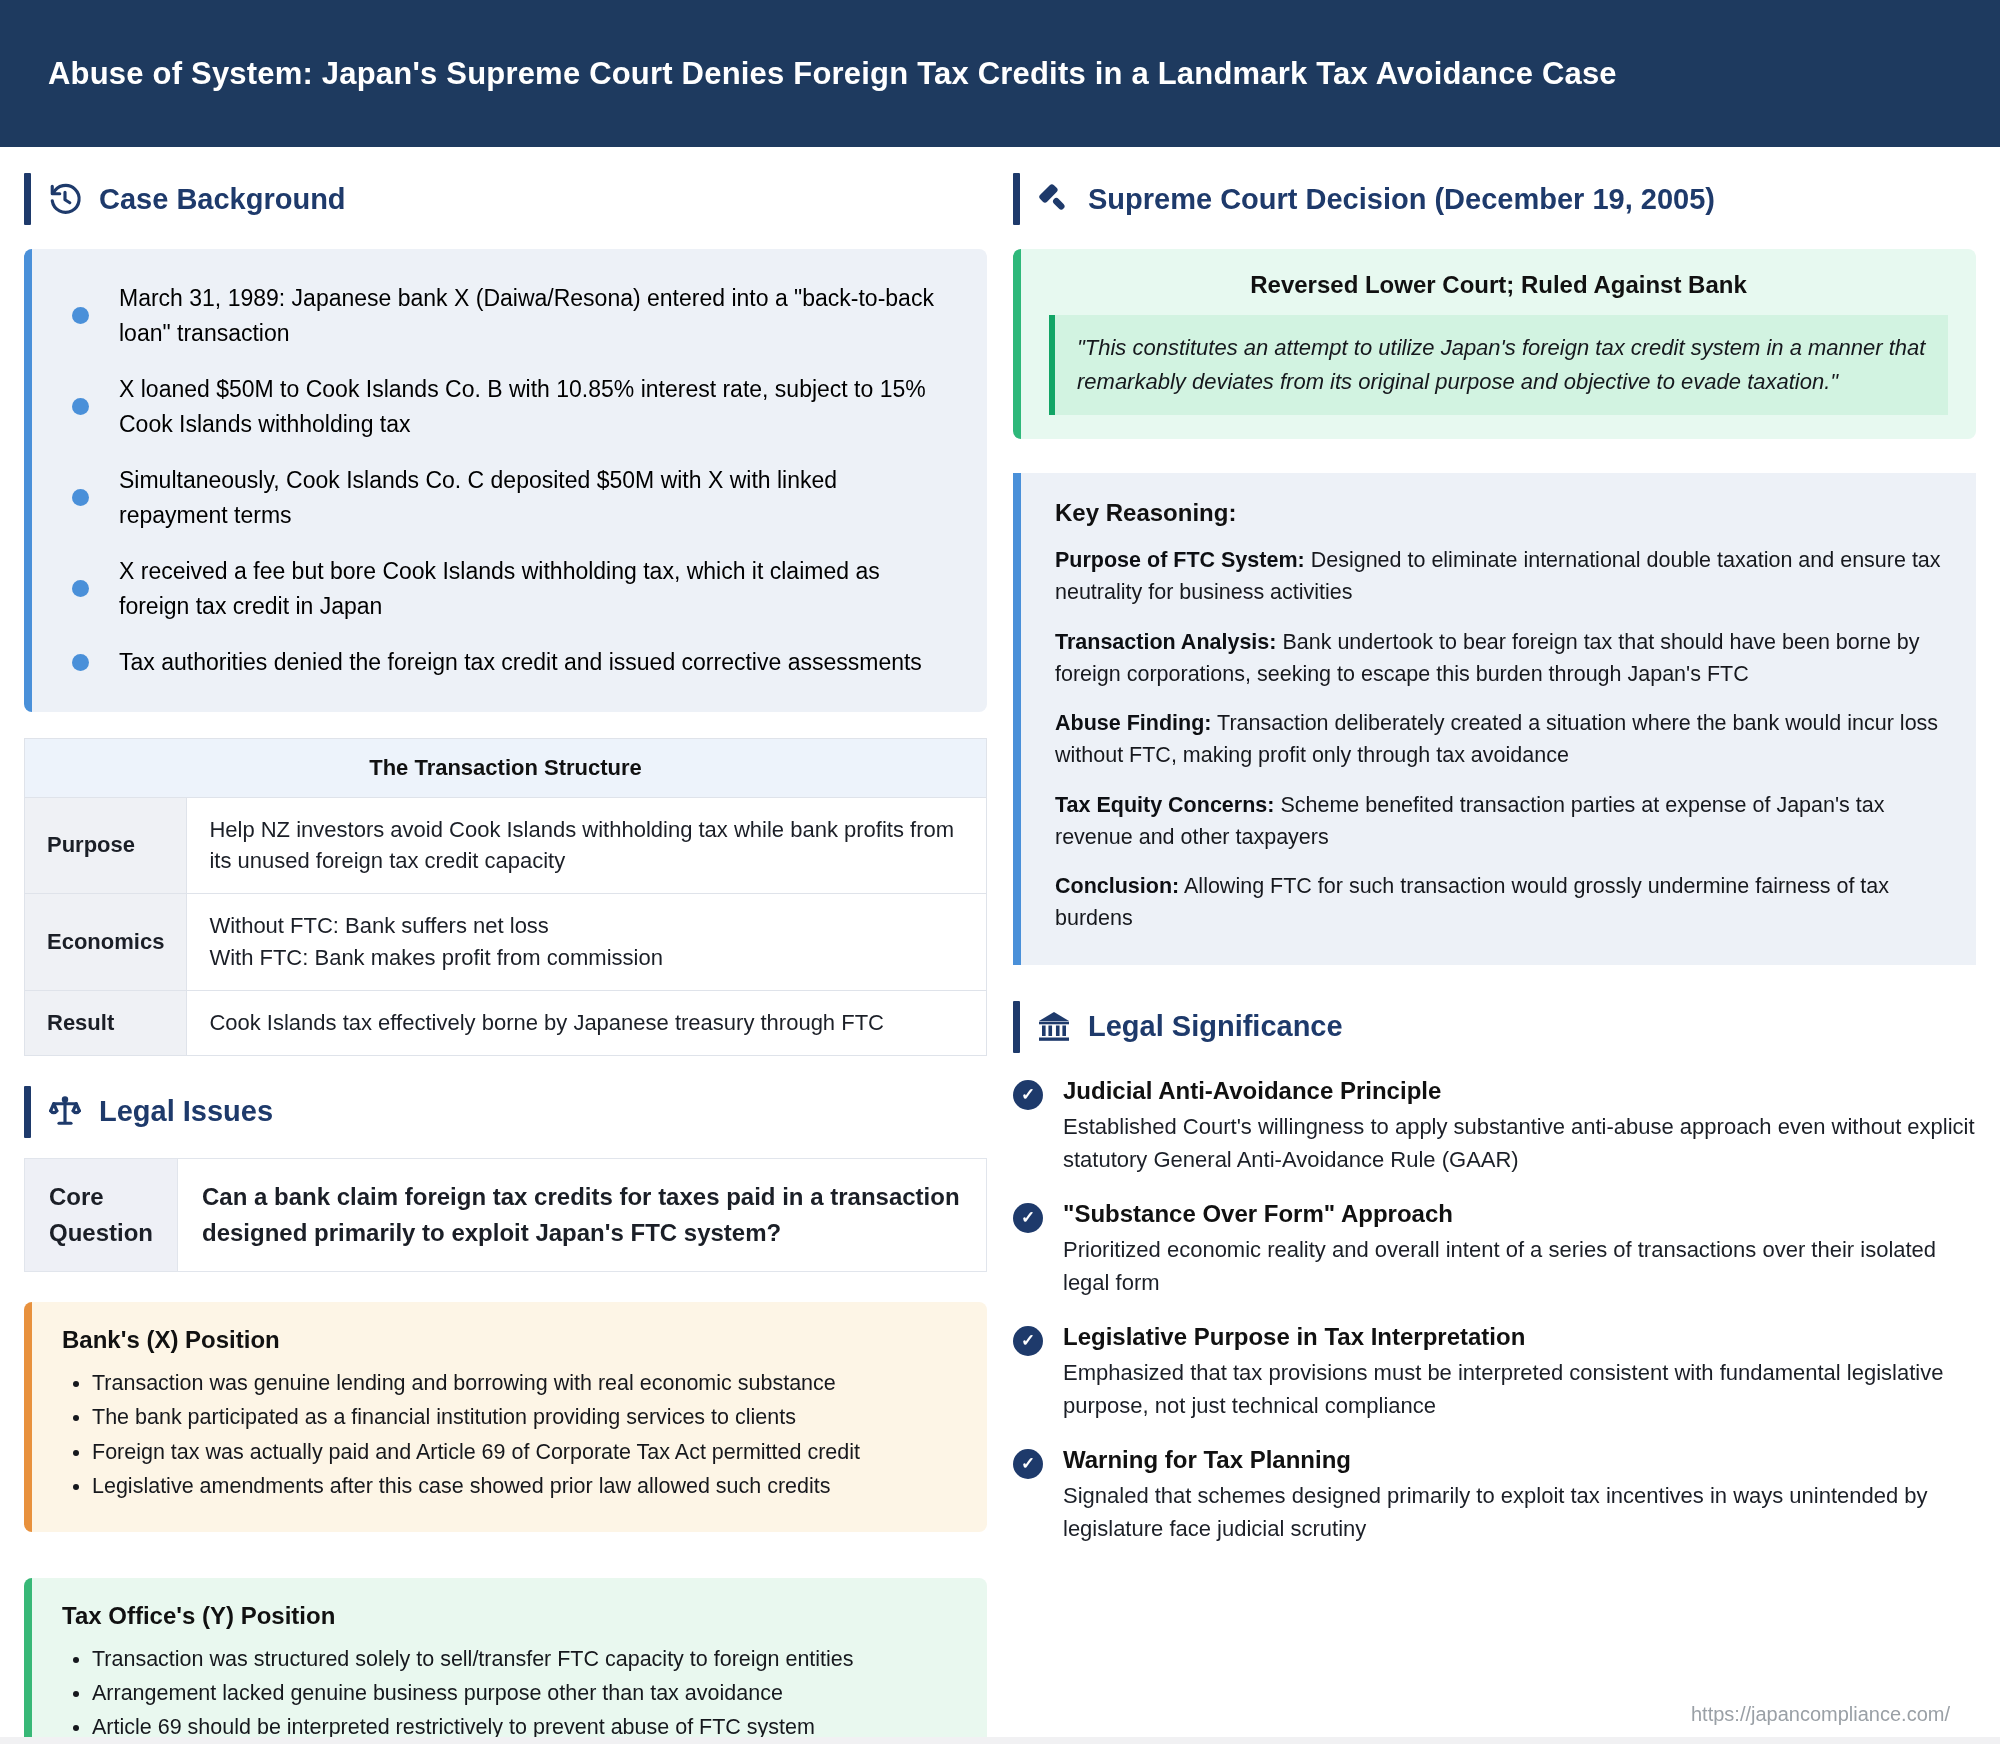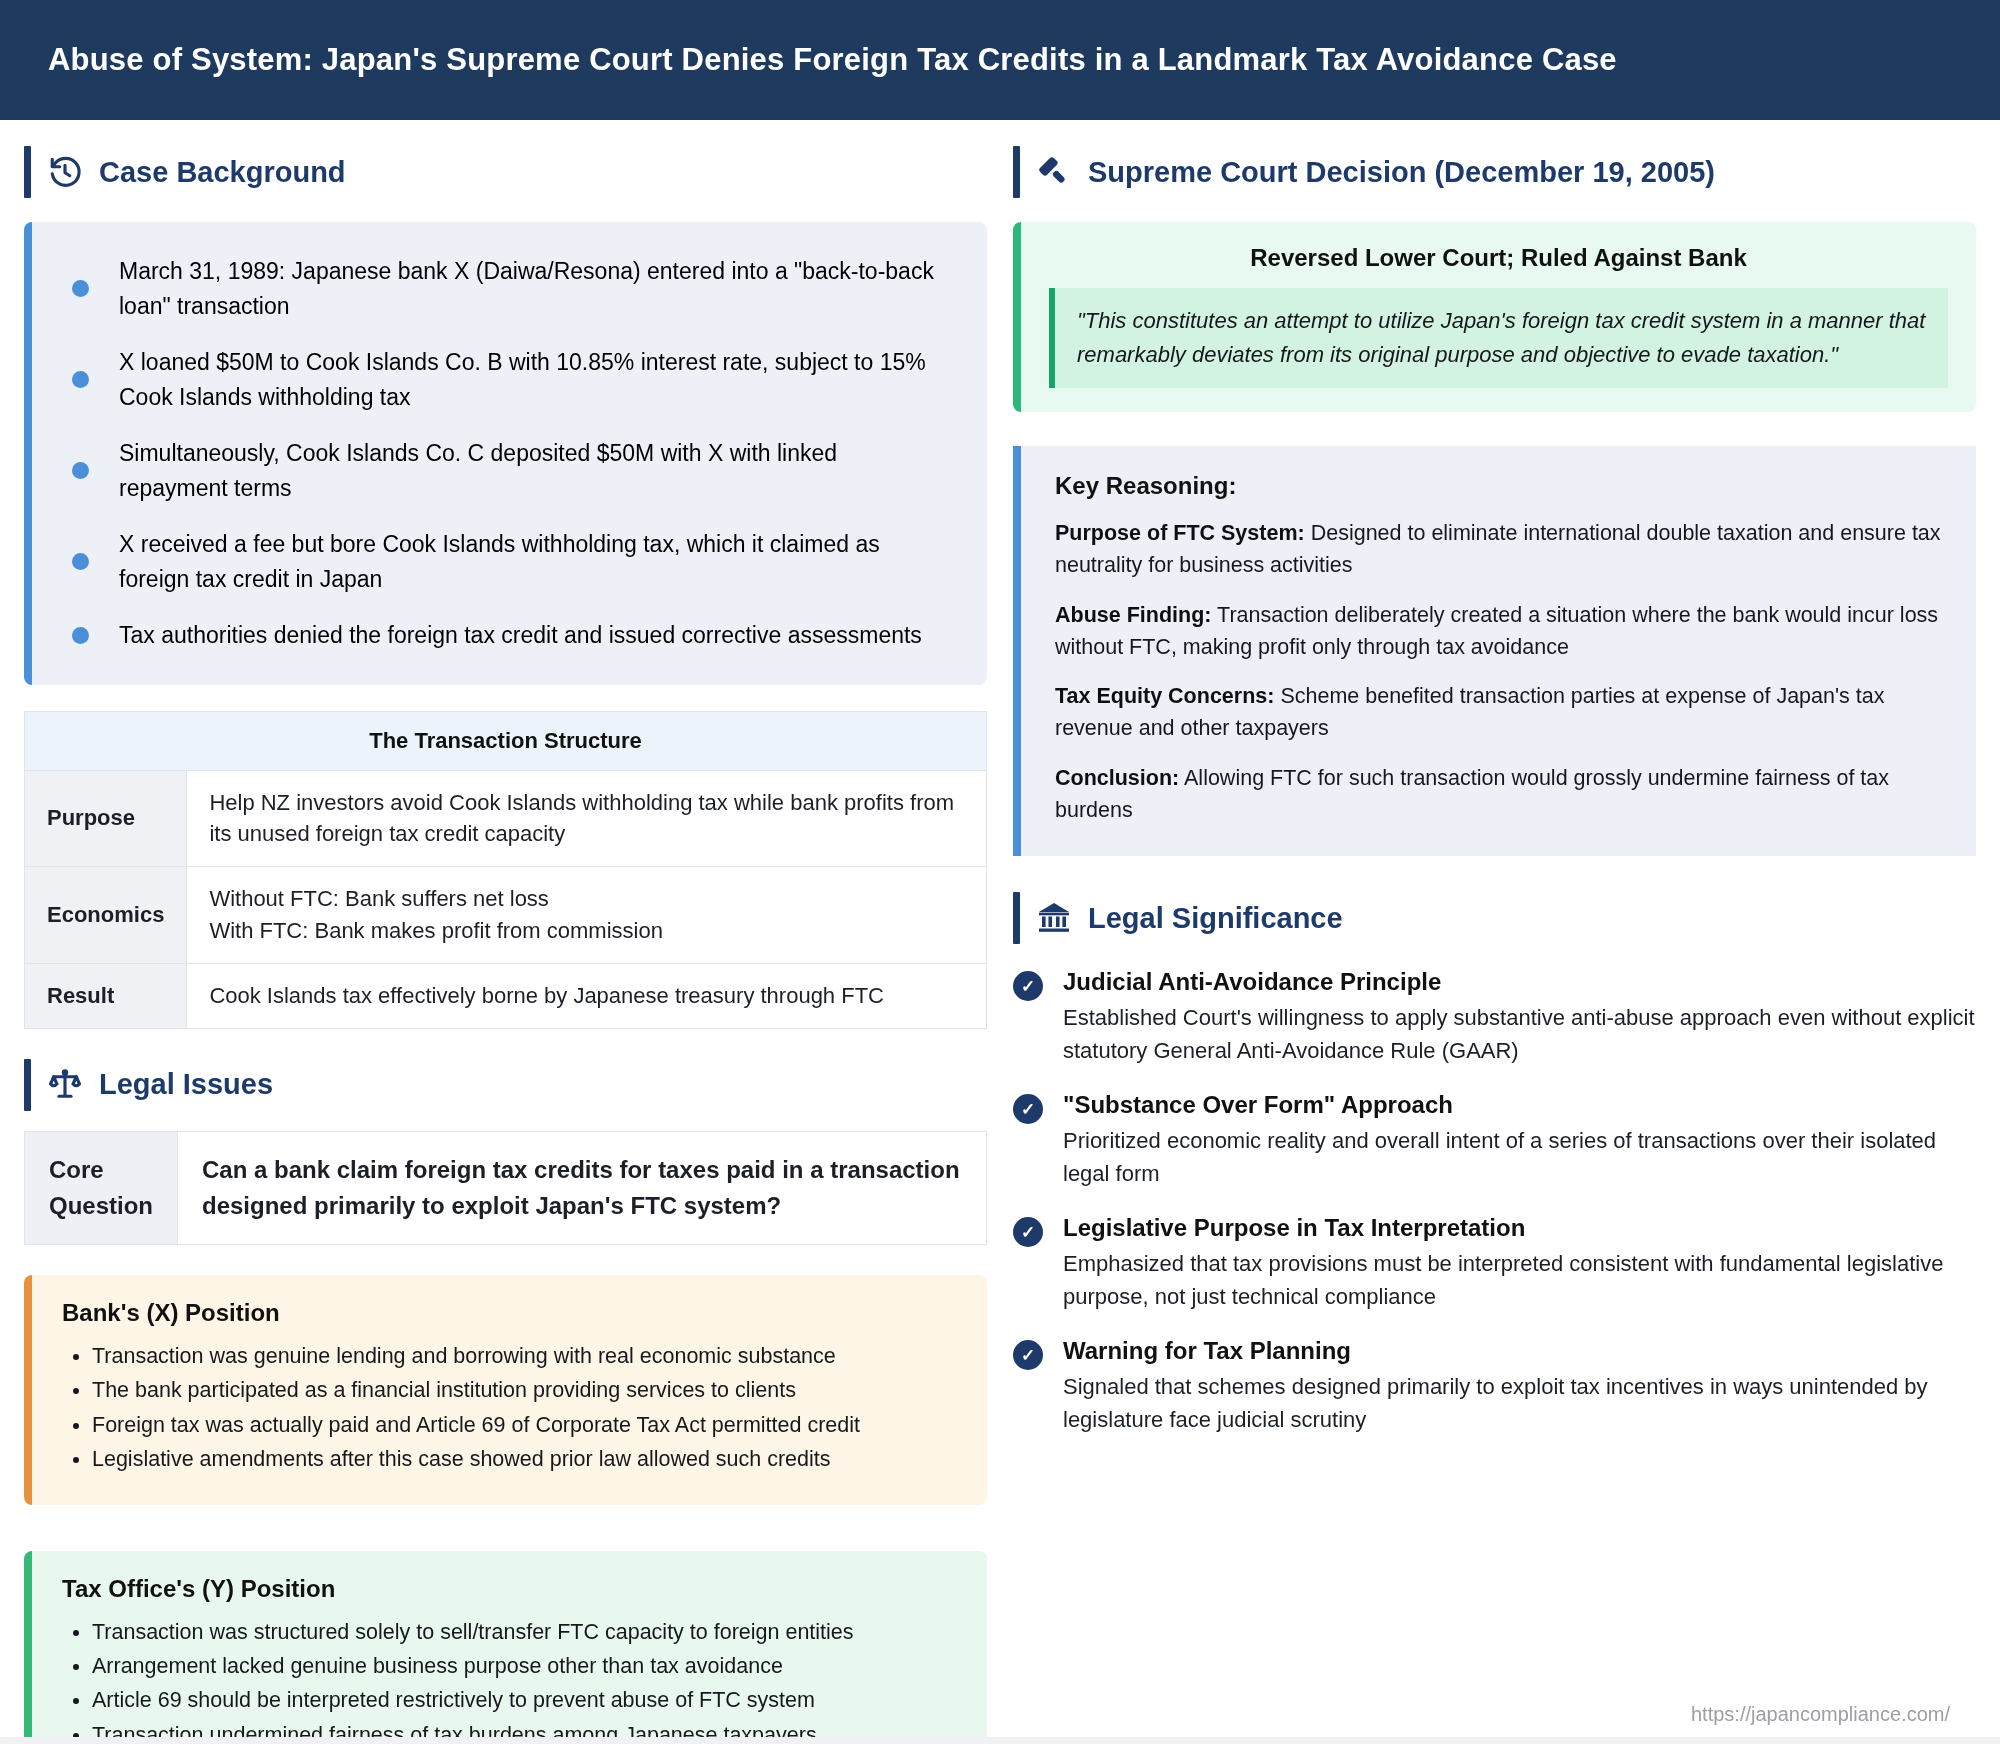--- a/index.html
+++ b/index.html
@@ -1,21 +1,21 @@
 <!DOCTYPE html>
 <html><head>
 <meta charset="utf-8">
 <style>
   * { margin:0; padding:0; box-sizing:border-box; }
   html,body { background:#ffffff; }
   body { font-family:"Liberation Sans", sans-serif; color:#1b1f27; }
   .page { position:relative; width:2000px; height:1744px; background:#ffffff; overflow:hidden; }
 
   
-  .top-banner { height:120px; background:#1e3a5f; display:flex; align-items:center; padding-left:48px; }
+  .top-banner { height:147px; background:#1e3a5f; display:flex; align-items:center; padding-left:48px; }
   .top-banner h1 { color:#ffffff; font-size:31px; font-weight:700; letter-spacing:.2px; }
 
   
   .content { display:flex; gap:26px; padding:0 24px; }
   .col { flex:1; min-width:0; }
 
   
   .section-header { display:flex; align-items:center; gap:16px; margin-top:26px; }
   .section-bar { width:7px; height:52px; background:#1e3a6b; border-radius:1px; flex-shrink:0; }
   .section-header h2 { color:#1e3a6b; font-size:29px; font-weight:700; }
@@ -219,20 +219,24 @@
         </div>
       </div>
 
       <div class="reasoning-card">
         <h3>Key Reasoning:</h3>
         <p class="kr-point">
           <strong>Purpose of FTC System:</strong>
           <span>Designed to eliminate international double taxation and ensure tax neutrality for business activities</span>
         </p>
         <p class="kr-point">
+          <strong>Transaction Analysis:</strong>
+          <span>Bank undertook to bear foreign tax that should have been borne by foreign corporations, seeking to escape this burden through Japan's FTC</span>
+        </p>
+        <p class="kr-point">
           <strong>Abuse Finding:</strong>
           <span>Transaction deliberately created a situation where the bank would incur loss without FTC, making profit only through tax avoidance</span>
         </p>
         <p class="kr-point">
           <strong>Tax Equity Concerns:</strong>
           <span>Scheme benefited transaction parties at expense of Japan's tax revenue and other taxpayers</span>
         </p>
         <p class="kr-point">
           <strong>Conclusion:</strong>
           <span>Allowing FTC for such transaction would grossly undermine fairness of tax burdens</span>

